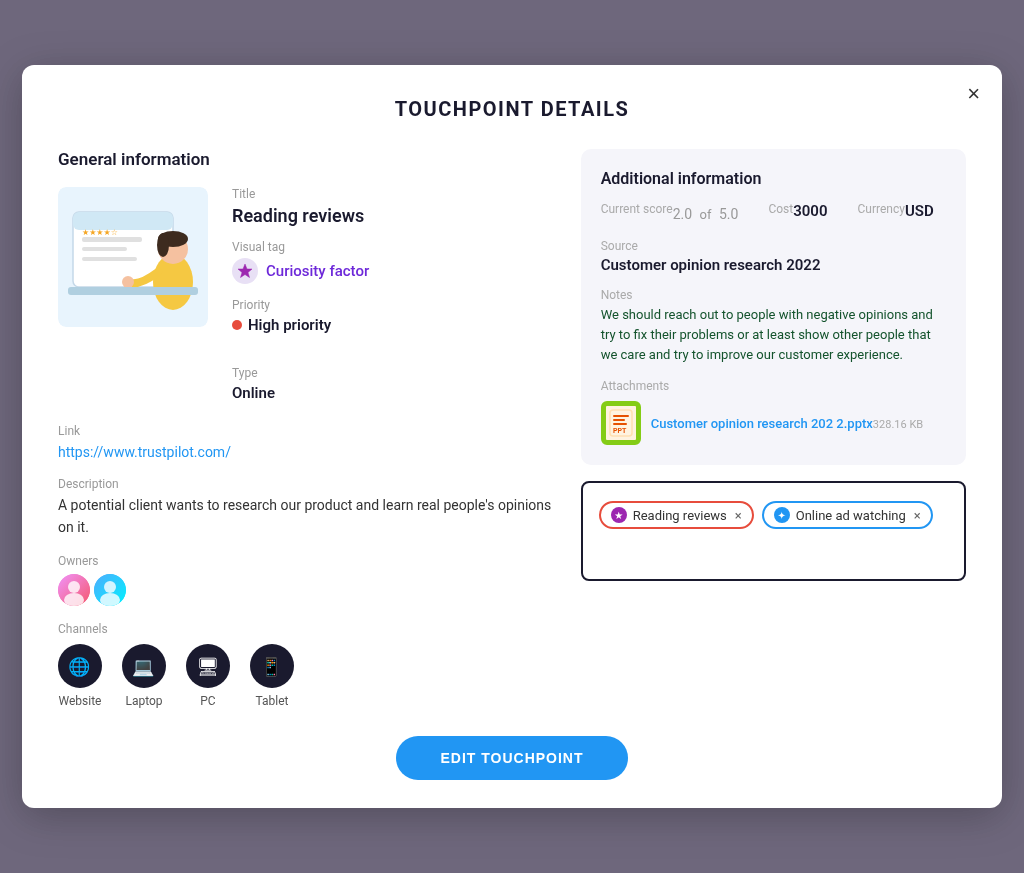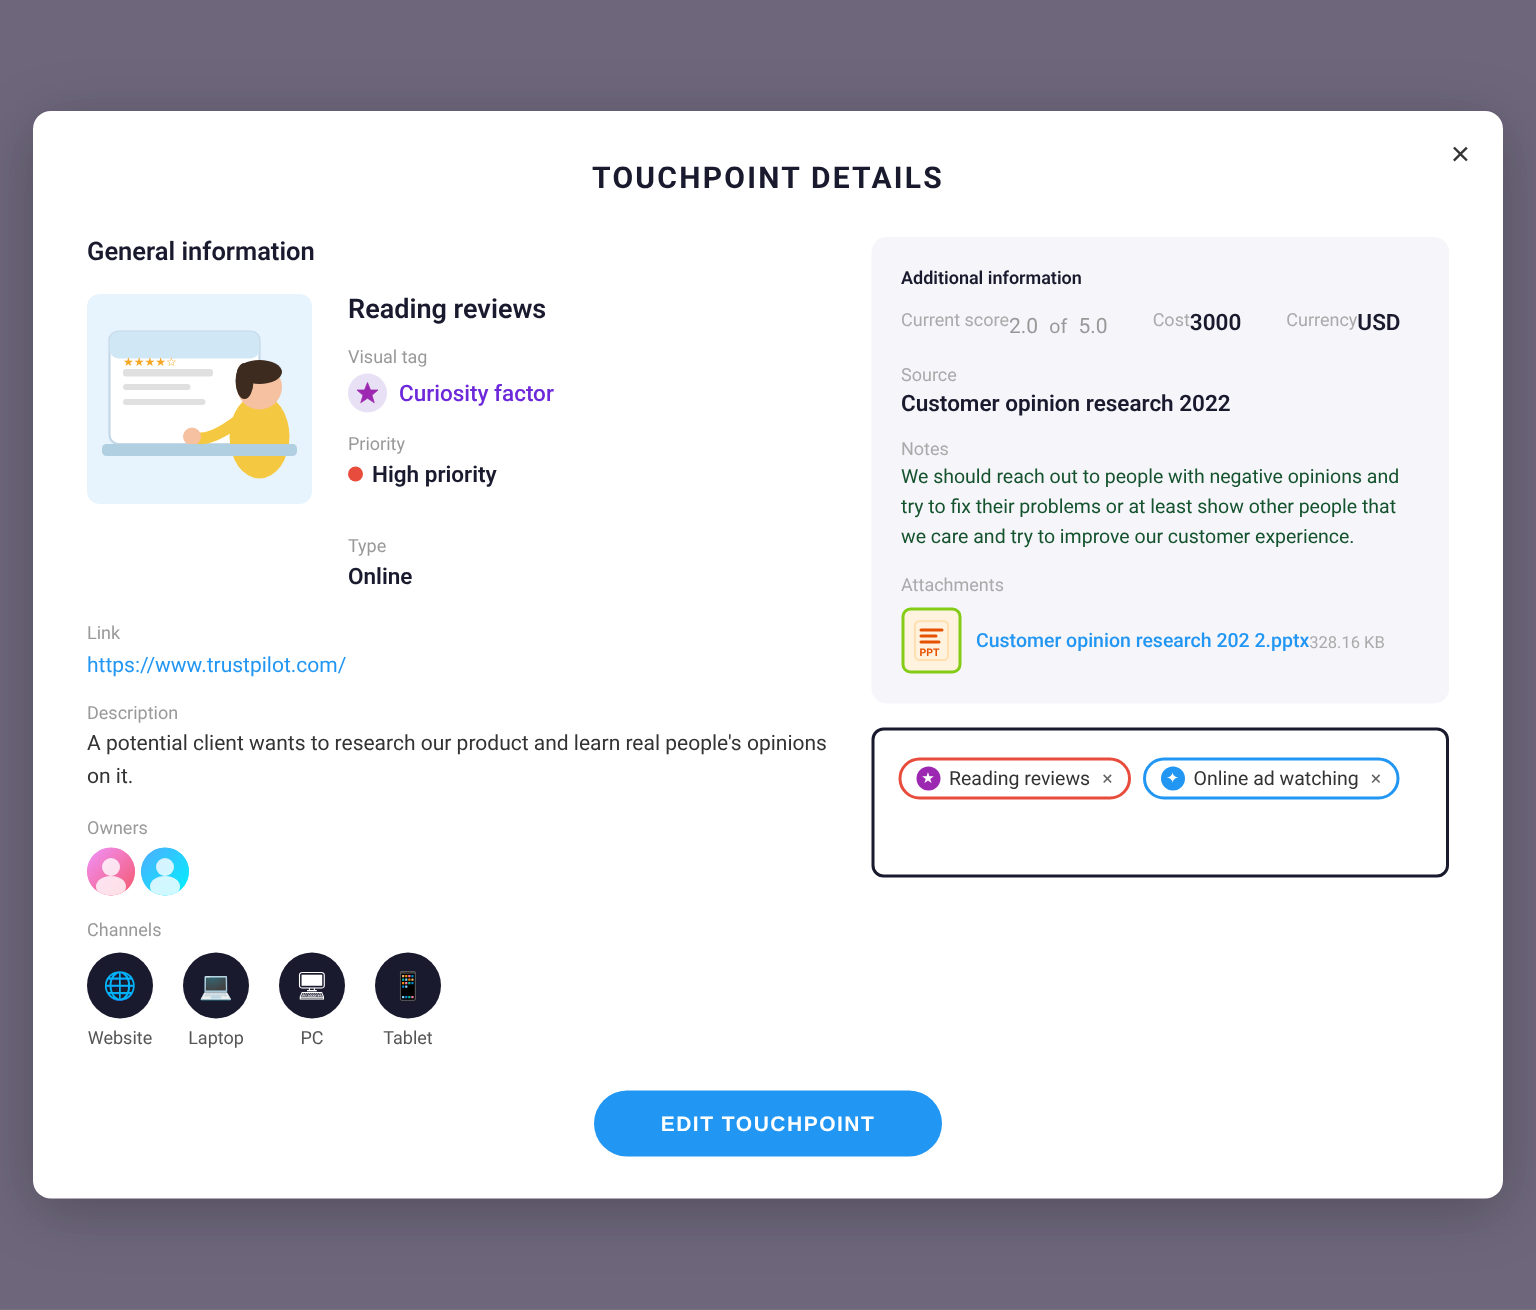--- a/index.html
+++ b/index.html
@@ -212,21 +212,21 @@
       font-size: 12px;
       color: #555;
     }
     
     .additional-box {
       background: #f5f5fa;
       border-radius: 10px;
       padding: 20px;
     }
     .add-info-title {
-      font-size: 12px;
+      font-size: 16px;
       font-weight: 600;
       color: #1a1a2e;
       margin-bottom: 14px;
     }
     .score-row {
       display: flex;
       gap: 30px;
       margin-bottom: 16px;
     }
     .score-block, .cost-block, .currency-block {
@@ -271,21 +271,21 @@
       width: 40px;
       height: 44px;
       background: #fff3e0;
       border-radius: 6px;
       display: flex;
       align-items: center;
       justify-content: center;
       font-size: 18px;
       color: #e65100;
       flex-shrink: 0;
-      border: 2px solid #84cc16;
+      border: 5px solid #84cc16;
     }
     .attachment-info { display: flex; }
     .attachment-name { font-size: 13px; color: #2196f3; font-weight: 500; }
     .attachment-size { font-size: 11px; color: #aaa; margin-top: 2px; }
     
     .tags-panel {
       border: 2.5px solid #1a1a2e;
       border-radius: 8px;
       padding: 14px 16px;
       margin-top: 16px;
@@ -380,20 +380,21 @@
               <ellipse cx="105" cy="58" rx="6" ry="12" fill="#3d2b1f"></ellipse>
 
               <path d="M100 85 Q80 100 70 95" stroke="#f5c842" stroke-width="8" fill="none" stroke-linecap="round"></path>
               <circle cx="70" cy="95" r="6" fill="#f5c1a0"></circle>
 
               <rect x="10" y="100" width="130" height="8" rx="3" fill="#b0cfe0"></rect>
             </svg>
           </div>
 
           <div class="info-fields">
+            <div class="field-label">Title</div>
             <div class="field-value">Reading reviews</div>
 
             <div class="field-label">Visual tag</div>
             <div class="visual-tag-row">
               <div class="visual-tag-icon">
                 <svg width="16" height="16" viewBox="0 0 16 16" fill="none">
                   <polygon points="8,1 10,6 15,6 11,9.5 12.5,14.5 8,11.5 3.5,14.5 5,9.5 1,6 6,6" fill="#9c27b0" stroke="#9c27b0" stroke-width="0.5"></polygon>
                 </svg>
               </div>
               <span class="visual-tag-name">Curiosity factor</span>

